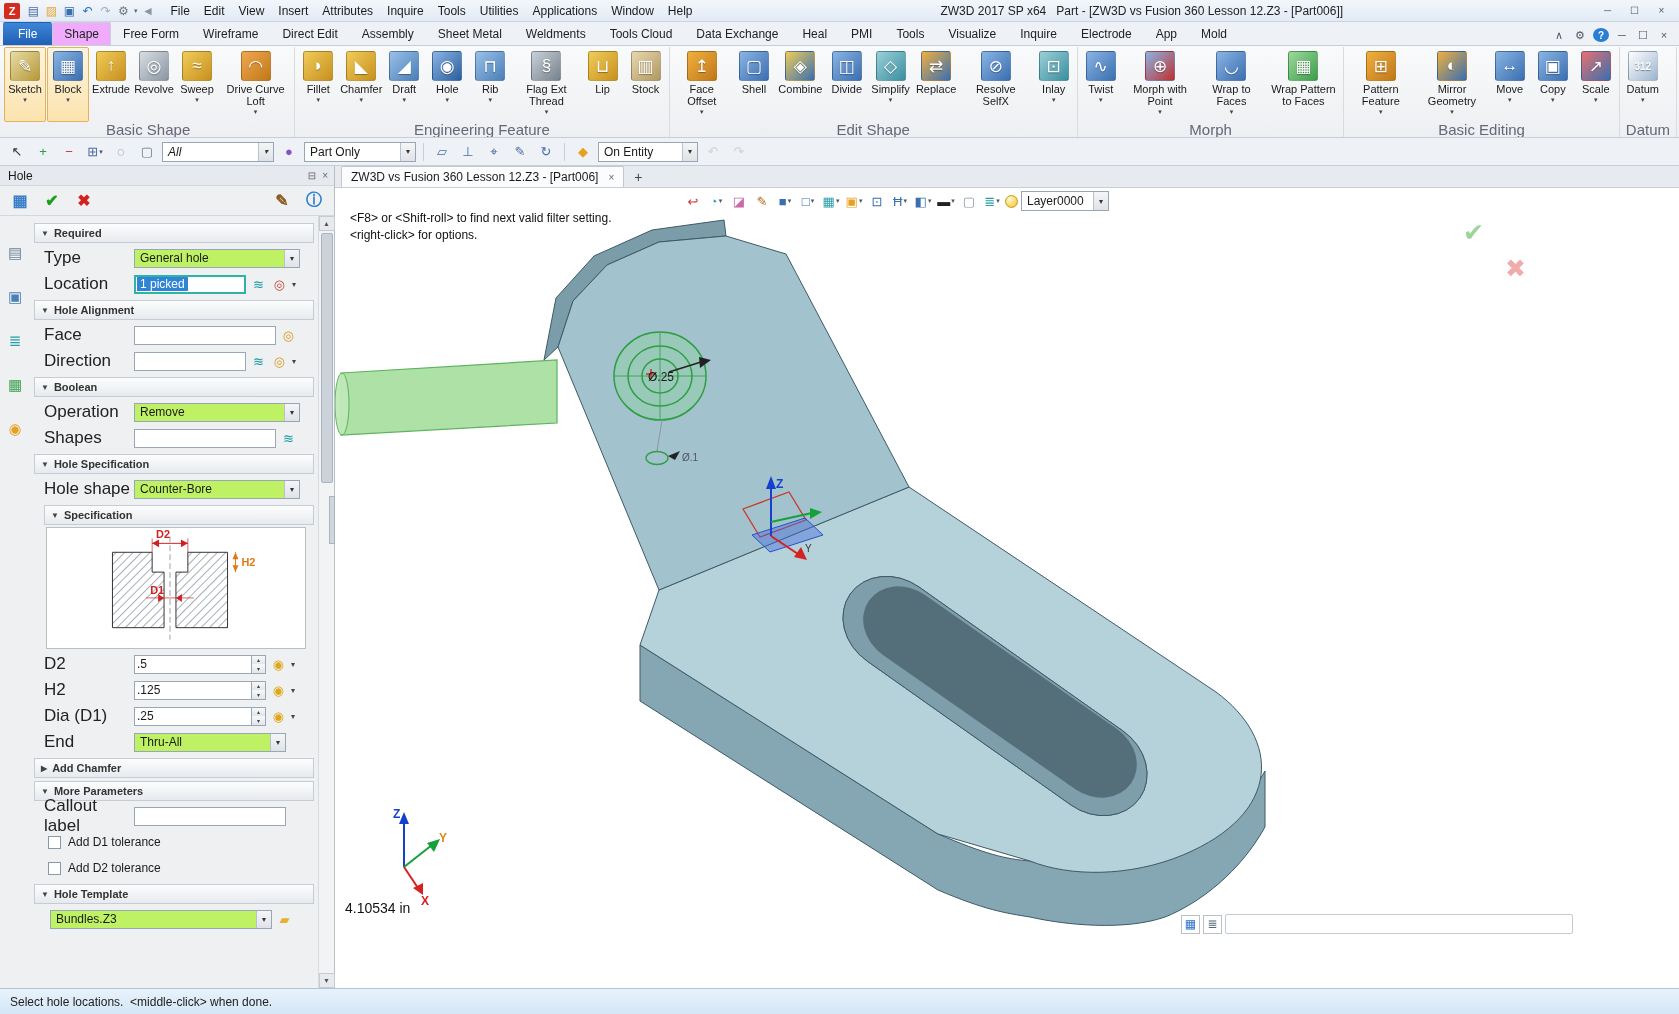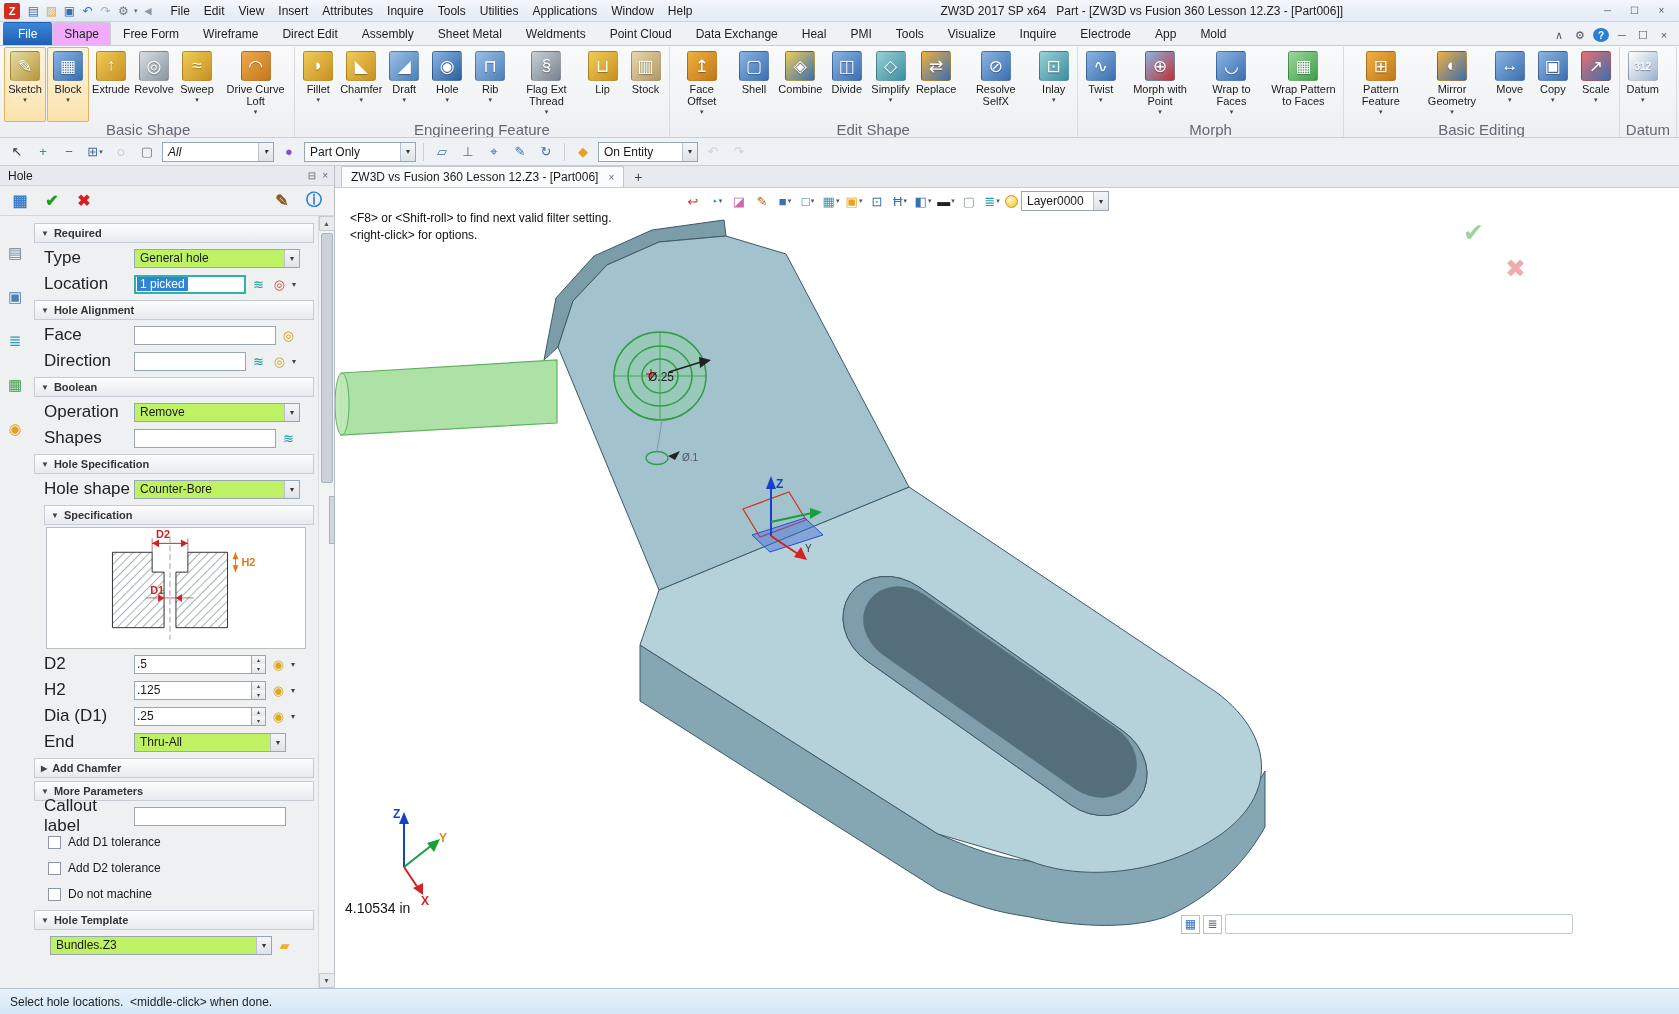--- a/index.html
+++ b/index.html
@@ -143,21 +143,21 @@
   <div class="ribbontabs">
     <div style="display:flex" id="rtabs">
         <div class="rtab file">File</div>
         <div class="rtab active">Shape</div>
         <div class="rtab">Free Form</div>
         <div class="rtab">Wireframe</div>
         <div class="rtab">Direct Edit</div>
         <div class="rtab">Assembly</div>
         <div class="rtab">Sheet Metal</div>
         <div class="rtab">Weldments</div>
-        <div class="rtab">Point Cloud</div>
+        <div class="rtab">Tools Cloud</div>
         <div class="rtab">Data Exchange</div>
         <div class="rtab">Heal</div>
         <div class="rtab">PMI</div>
         <div class="rtab">Tools</div>
         <div class="rtab">Visualize</div>
         <div class="rtab">Inquire</div>
         <div class="rtab">Electrode</div>
         <div class="rtab">App</div>
         <div class="rtab">Mold</div>
       </div>
@@ -591,24 +591,20 @@
               <span class="tinput" style="width: 152px;"></span>
             </div>
             <div class="frow chkrow">
               <span class="chk"></span>
               <span class="chklabel">Add D1 tolerance</span>
             </div>
             <div class="frow chkrow">
               <span class="chk"></span>
               <span class="chklabel">Add D2 tolerance</span>
             </div>
-            <div class="frow chkrow">
-              <span class="chk"></span>
-              <span class="chklabel">Do not machine</span>
-            </div>
             <div class="sec">
               <span class="tri">▼</span>
               <span class="sectext">Hole Template</span>
             </div>
             <div class="frow">
               <span class="flabel" style="width: 2px;"></span>
               <span class="combo" style="width: 222px;">
                 <span class="cval">Bundles.Z3</span>
                 <span class="carr">▾</span>
               </span>

